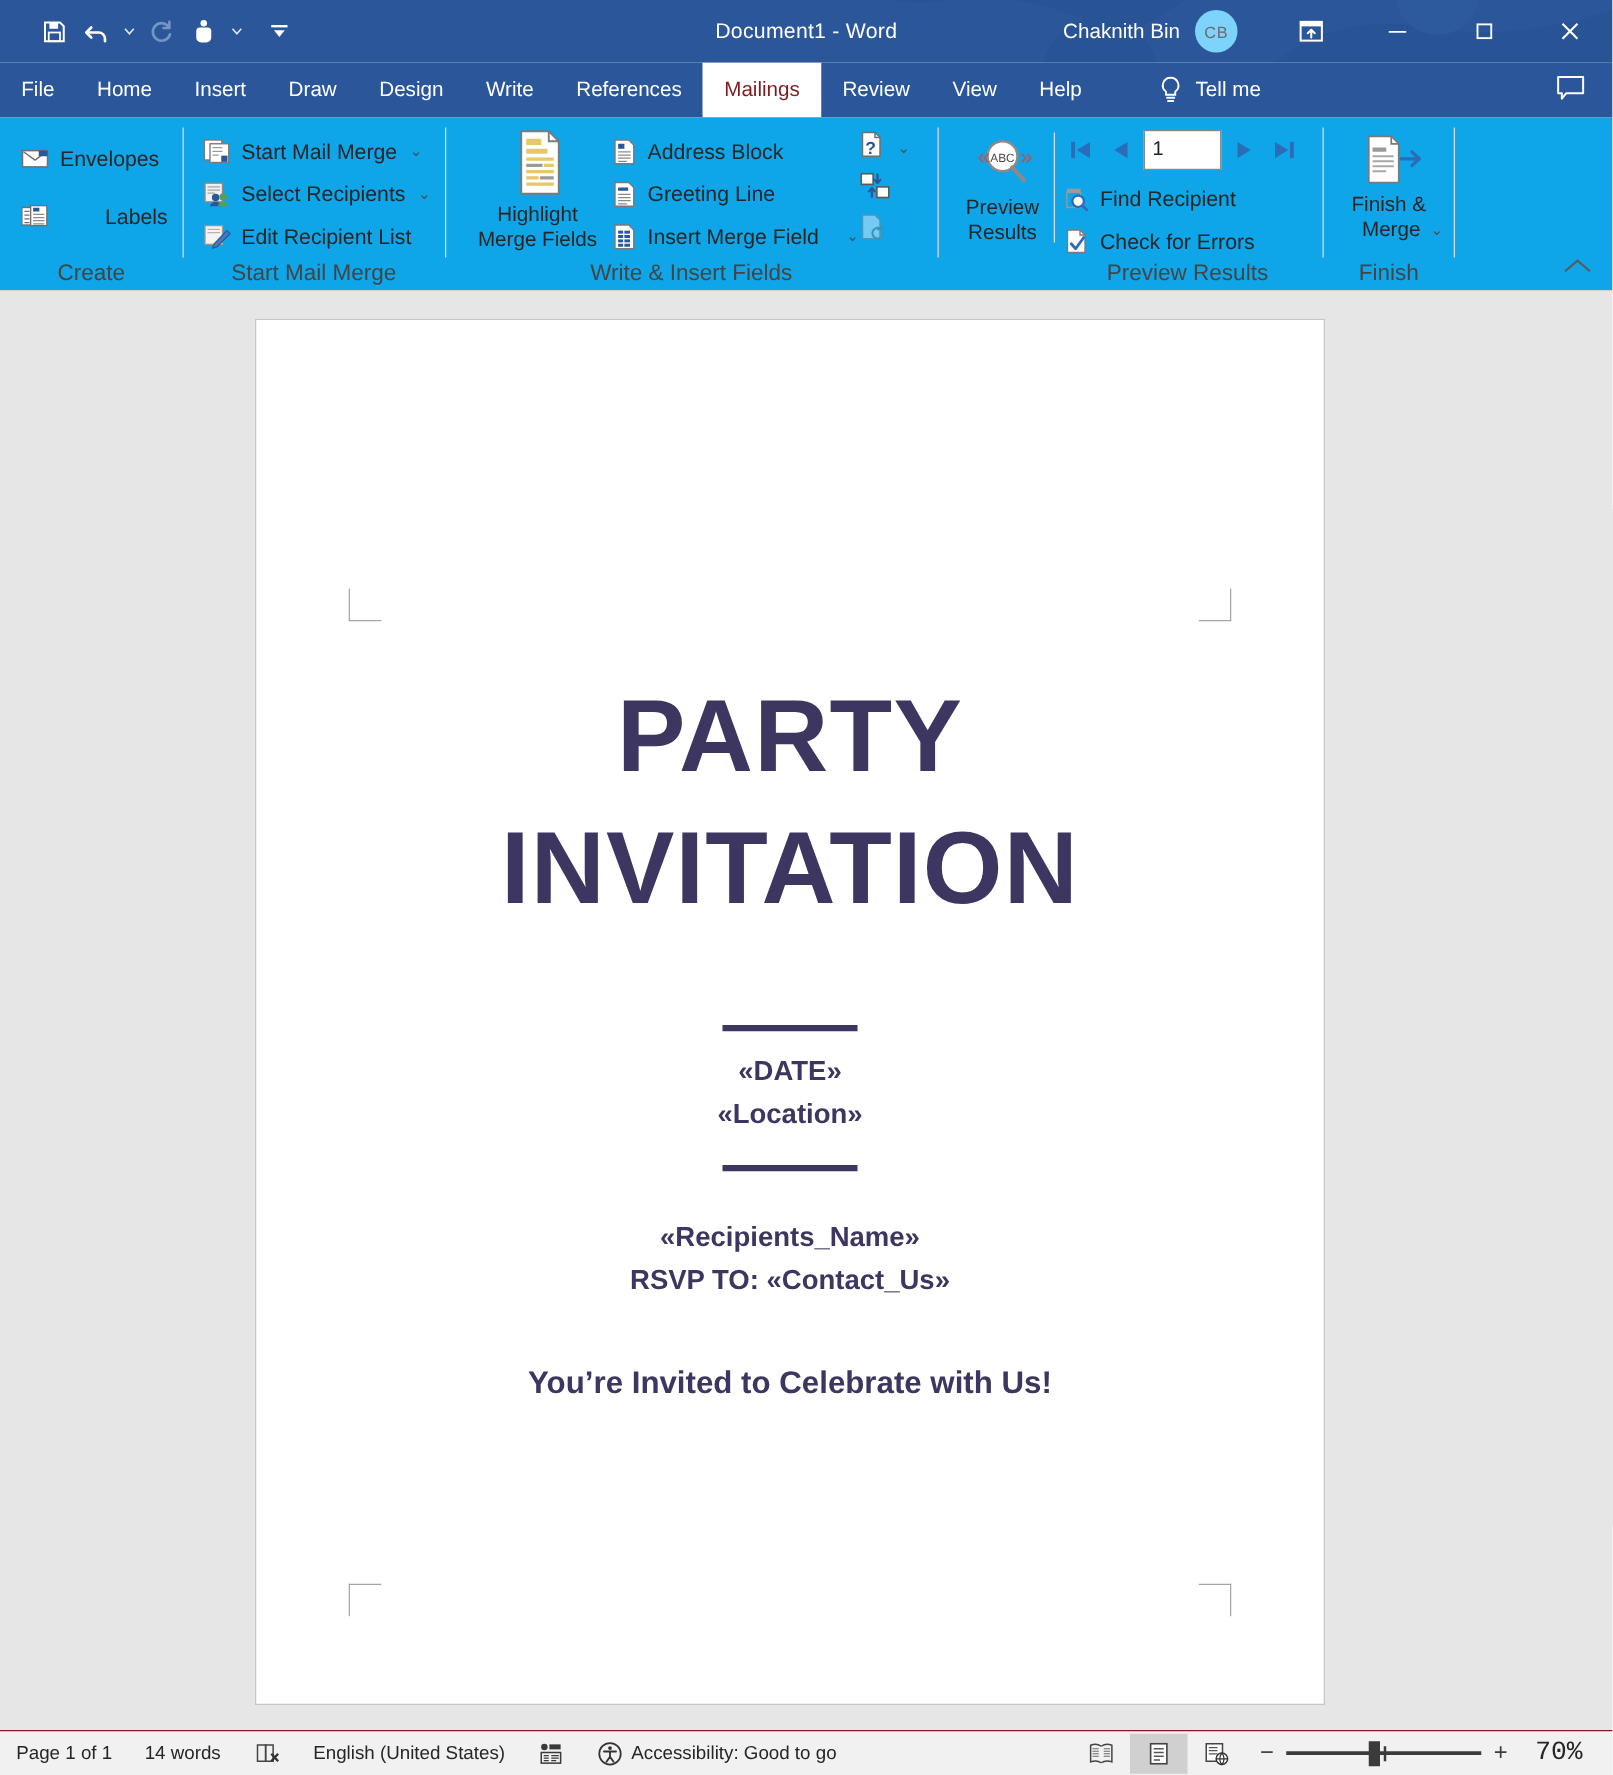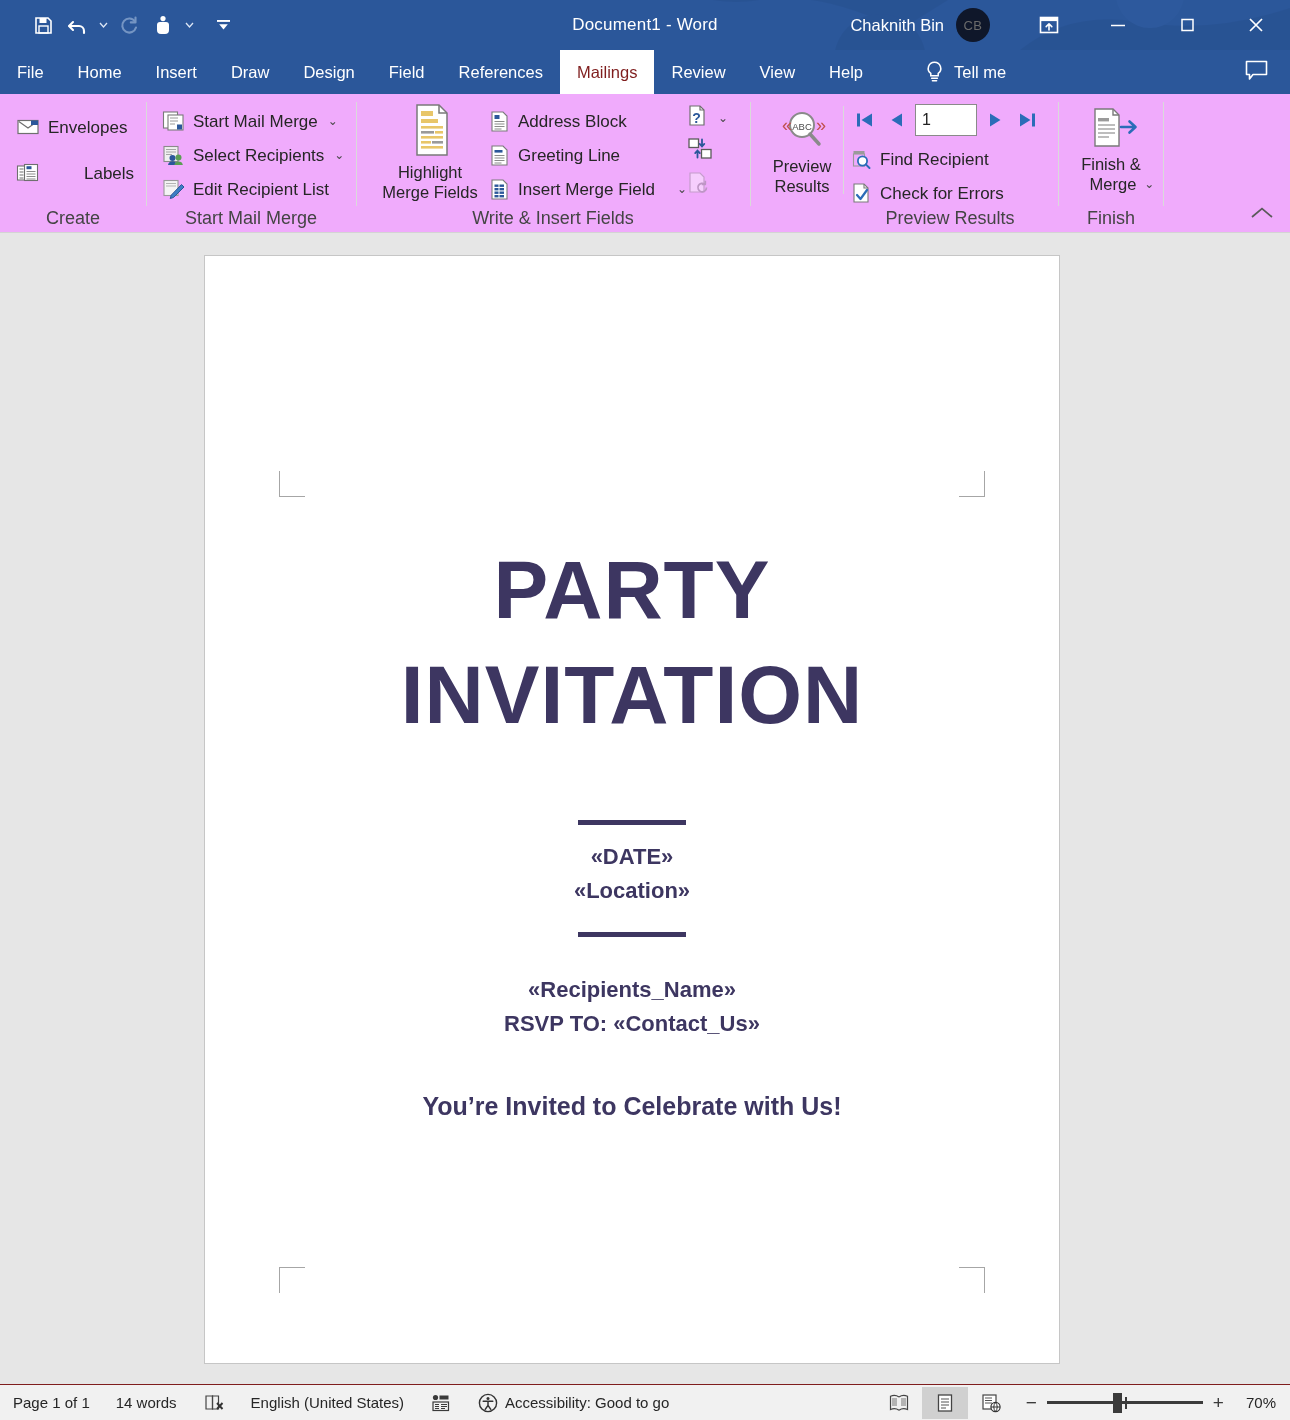--- a/index.html
+++ b/index.html
@@ -27,21 +27,21 @@
   .title-center {
     position: absolute; left: 0; right: 0; top: 0; height: 50px;
     display: flex; align-items: center; justify-content: center;
     color: #fff; font-size: 17px; letter-spacing: .2px;
     pointer-events: none;
   }
   .acct { position: absolute; right: 300px; top: 0; height: 50px; display: flex; align-items: center; gap: 12px; text-align: right; }
   .acct-name { color: #fff; font-size: 16.5px; }
   .avatar {
     width: 34px; height: 34px; border-radius: 50%;
-    background: #0f172a; color: #6b6b6b;
+    background: #7dd3fc; color: #6b6b6b;
     display: flex; align-items: center; justify-content: center;
     font-size: 13px; letter-spacing: .5px;
   }
   .win-btns { position: absolute; right: 0; top: 0; height: 50px; display: flex; align-items: center; }
   .win-btn { width: 69px; height: 50px; display: flex; align-items: center; justify-content: center; color: #fff; }
 
   
   .tabstrip {
     position: absolute; top: 50px; left: 0; width: 1290px; height: 44px;
     background: #2b579a; display: flex; align-items: flex-end;
@@ -52,21 +52,21 @@
     display: flex; align-items: center;
     color: #fff; font-size: 16.5px; white-space: nowrap;
   }
   .tab.active { background: #fff; color: #7f1d1d; }
   .tellme { display:flex; align-items:center; gap:9px; color:#fff; font-size:16.5px; height:44px; padding:0 14px; margin-left: 30px;}
   .comments-btn { position:absolute; right: 12px; bottom: 6px; width:44px; height:36px; display:flex; align-items:center; justify-content:center; }
 
   
   .ribbon {
     position: absolute; top: 94px; left: 0; width: 1290px; height: 139px;
-    background: #f0abfc; border-bottom: 1px solid #d4d4d4;
+    background: #0ea5e9; border-bottom: 1px solid #d4d4d4;
   }
   .rgroup { position: absolute; top: 0; height: 139px; }
   .rgroup-label {
     position: absolute; bottom: 4px; left: 0; width: 100%;
     text-align: center; font-size: 18px; color: #444;
   }
   .rsep { position: absolute; top: 8px; width: 1px; height: 104px; background: #dadada; }
 
   .ritem { display: flex; align-items: center; gap: 8px; height: 34px; font-size: 17px; color: #262626; white-space: nowrap; }
   .ritem .lbl { line-height: 1; }
@@ -123,21 +123,21 @@
   .sb-item { display: flex; align-items: center; gap: 7px; padding: 0 13px; height: 36px; white-space: nowrap; }
   .sb-right { margin-left: auto; display: flex; align-items: center; }
   .viewbtn { width: 46px; height: 32px; display:flex; align-items:center; justify-content:center; }
   .viewbtn.sel { background: #d0d0d0; }
   .zoomwrap { display: flex; align-items: center; gap: 10px; padding: 0 12px; }
   .zoom-track { position: relative; width: 156px; height: 18px; display:flex; align-items:center; }
   .zoom-line { position:absolute; left:0; right:0; height:2.5px; background:#3b3b3b; }
   .zoom-mid { position:absolute; left:50%; width:2px; height:12px; background:#3b3b3b; }
   .zoom-thumb { position:absolute; left: 66px; width: 9px; height: 20px; background: #3b3b3b; }
   .zoom-sign { font-size: 19px; color:#3b3b3b; line-height:1; }
-  .zoom-pct { font-size: 15px; padding: 0 14px 0 10px; }
+  .zoom-pct { font-size: 21px; padding: 0 24px 0 10px; font-family: Liberation Mono, monospace; }
 </style>
 </head>
 <body>
 
 <div class="titlebar">
   <svg class="titlebar-bg" viewBox="0 0 1290 50" preserveAspectRatio="none">
     <path d="M640 -30 Q700 10 760 0 T900 30 L980 -20 Z" fill="#1f4279"></path>
     <path d="M1020 50 Q1070 10 1140 22 T1290 8 L1290 50 Z" fill="#1f4279"></path>
     <circle cx="880" cy="60" r="46" fill="#1f4279"></circle>
     <circle cx="1150" cy="-6" r="34" fill="#3a66ab"></circle>
@@ -219,21 +219,21 @@
     </div>
   </div>
 </div>
 
 <div class="tabstrip">
   <div class="tab">File</div>
   <div class="tab">Home</div>
   <div class="tab">Insert</div>
   <div class="tab">Draw</div>
   <div class="tab">Design</div>
-  <div class="tab">Field</div>
+  <div class="tab">Write</div>
   <div class="tab">References</div>
   <div class="tab active">Mailings</div>
   <div class="tab">Review</div>
   <div class="tab">View</div>
   <div class="tab">Help</div>
   <div class="tellme">
     <svg width="21" height="24" viewBox="0 0 21 24">
       <path d="M10.5 2.2 a6.2 6.2 0 0 1 3.7 11.2 v2.4 h-7.4 v-2.4 A6.2 6.2 0 0 1 10.5 2.2 z" fill="none" stroke="#fff" stroke-width="1.5"></path>
       <path d="M7.6 18.2 h5.8 M8.4 20.8 h4.2" stroke="#fff" stroke-width="1.5" stroke-linecap="round"></path>
     </svg>

